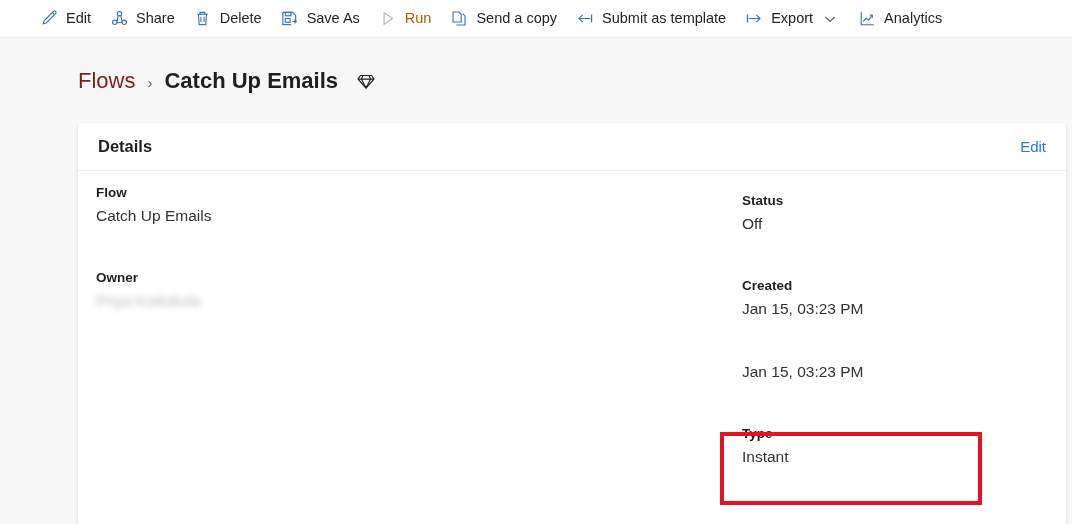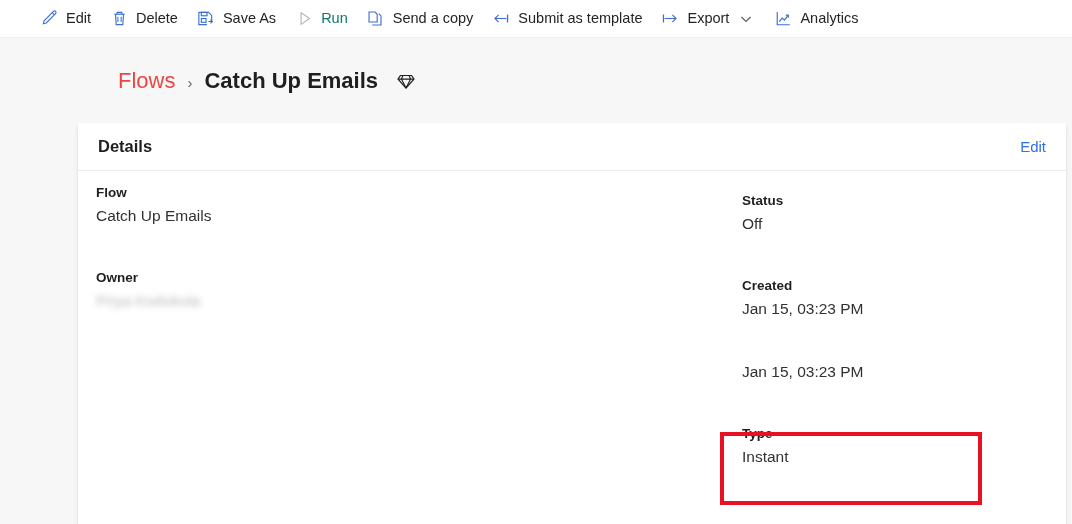--- a/index.html
+++ b/index.html
@@ -34,21 +34,21 @@
     display: flex;
     align-items: center;
     height: 38px;
     padding: 0 9px;
     font-size: 14.5px;
     color: #252423;
     cursor: pointer;
     user-select: none;
   }
   .cmd-item.disabled {
-    color: #0f766e;
+    color: #a16207;
     cursor: default;
   }
   .cmd-icon {
     display: inline-flex;
     align-items: center;
     justify-content: center;
     width: 20px;
     height: 20px;
     margin-right: 7px;
     flex: 0 0 auto;
@@ -68,24 +68,23 @@
   .breadcrumb {
     position: absolute;
     left: 78px;
     top: 62px;
     display: flex;
     align-items: center;
     height: 38px;
   }
   .bc-root {
     font-size: 22px;
-    color: #ef4444;
+    color: #7f1d1d;
     cursor: pointer;
     line-height: 1;
-    margin-left: 40px;
   }
   .bc-sep {
     font-size: 15px;
     color: #605e5c;
     margin: 0 12px;
     line-height: 1;
     padding-top: 2px;
   }
   .bc-current {
     font-size: 22px;
@@ -197,20 +196,31 @@
   <div class="cmd-item">
     <span class="cmd-icon">
       <svg width="19" height="19" viewBox="0 0 20 20" fill="none">
         <path d="M14.1 2.6a1.6 1.6 0 0 1 2.3 2.3L6.6 14.7l-3.1.8.8-3.1L14.1 2.6z" stroke="#3b6fd4" stroke-width="1.2" fill="none"></path>
         <path d="M12.9 3.9l2.3 2.3" stroke="#3b6fd4" stroke-width="1.2"></path>
       </svg>
     </span>
     <span class="cmd-label">Edit</span>
   </div>
 
+  <div class="cmd-item">
+    <span class="cmd-icon">
+      <svg width="19" height="19" viewBox="0 0 20 20" fill="none">
+        <circle cx="10" cy="5" r="2.3" stroke="#3b6fd4" stroke-width="1.2"></circle>
+        <circle cx="5" cy="14" r="2.3" stroke="#3b6fd4" stroke-width="1.2"></circle>
+        <circle cx="15" cy="14" r="2.3" stroke="#3b6fd4" stroke-width="1.2"></circle>
+        <path d="M7.3 13.2 8.6 6.9M11.4 6.9l1.3 6.3M7.3 14.2h5.4" stroke="#3b6fd4" stroke-width="1.2"></path>
+      </svg>
+    </span>
+    <span class="cmd-label">Share</span>
+  </div>
 
   <div class="cmd-item">
     <span class="cmd-icon">
       <svg width="19" height="19" viewBox="0 0 20 20" fill="none">
         <path d="M4.5 5.5h11" stroke="#3b6fd4" stroke-width="1.2"></path>
         <path d="M7.5 5.5V3.6h5v1.9" stroke="#3b6fd4" stroke-width="1.2" fill="none"></path>
         <path d="M5.8 5.5l.7 11h7l.7-11" stroke="#3b6fd4" stroke-width="1.2" fill="none"></path>
         <path d="M8.3 8.2v5.6M11.7 8.2v5.6" stroke="#3b6fd4" stroke-width="1.1"></path>
       </svg>
     </span>

